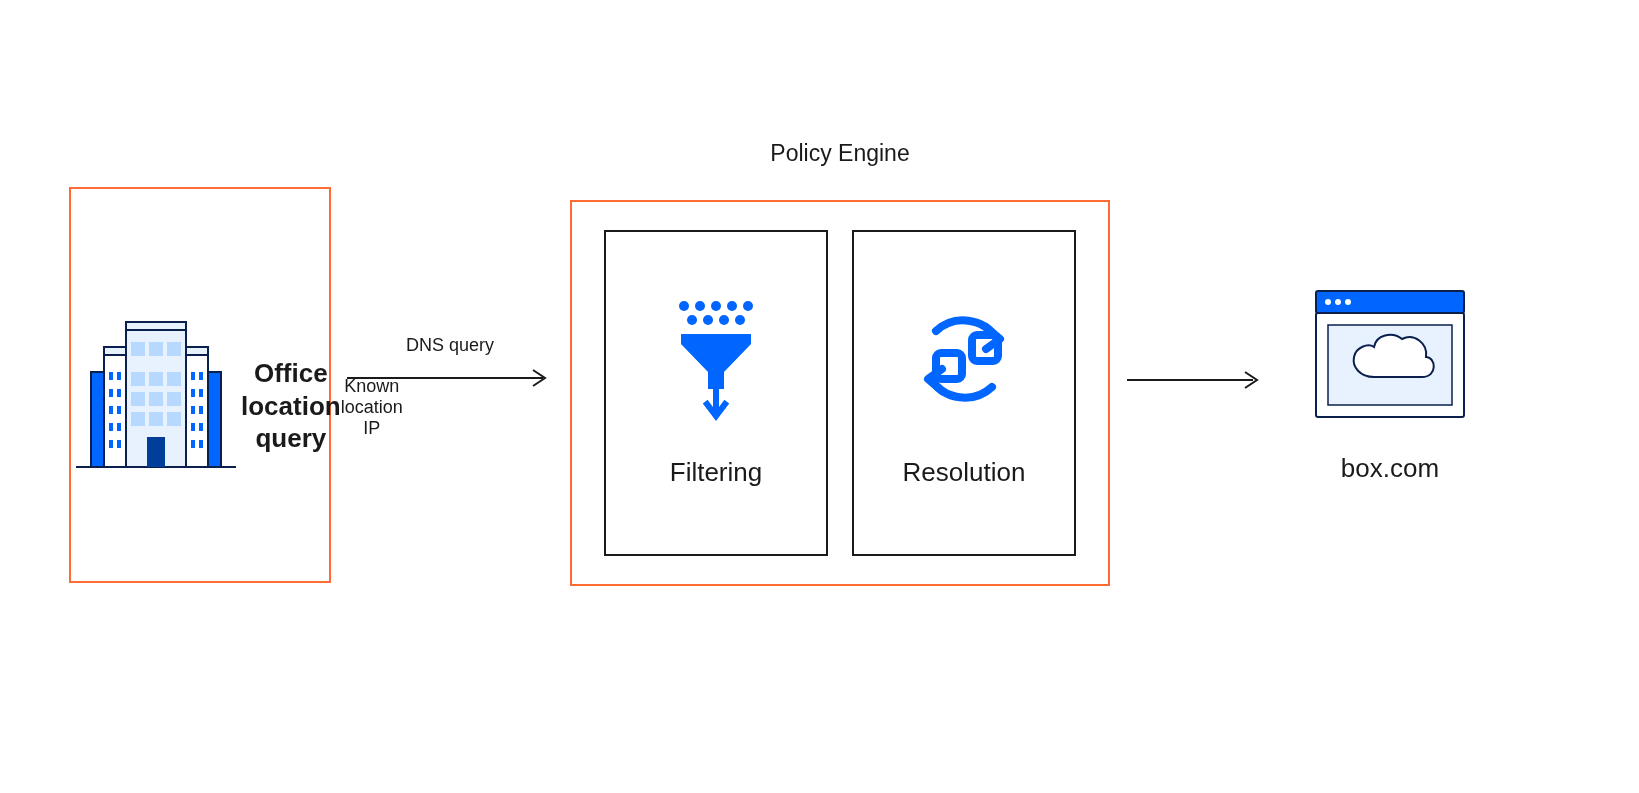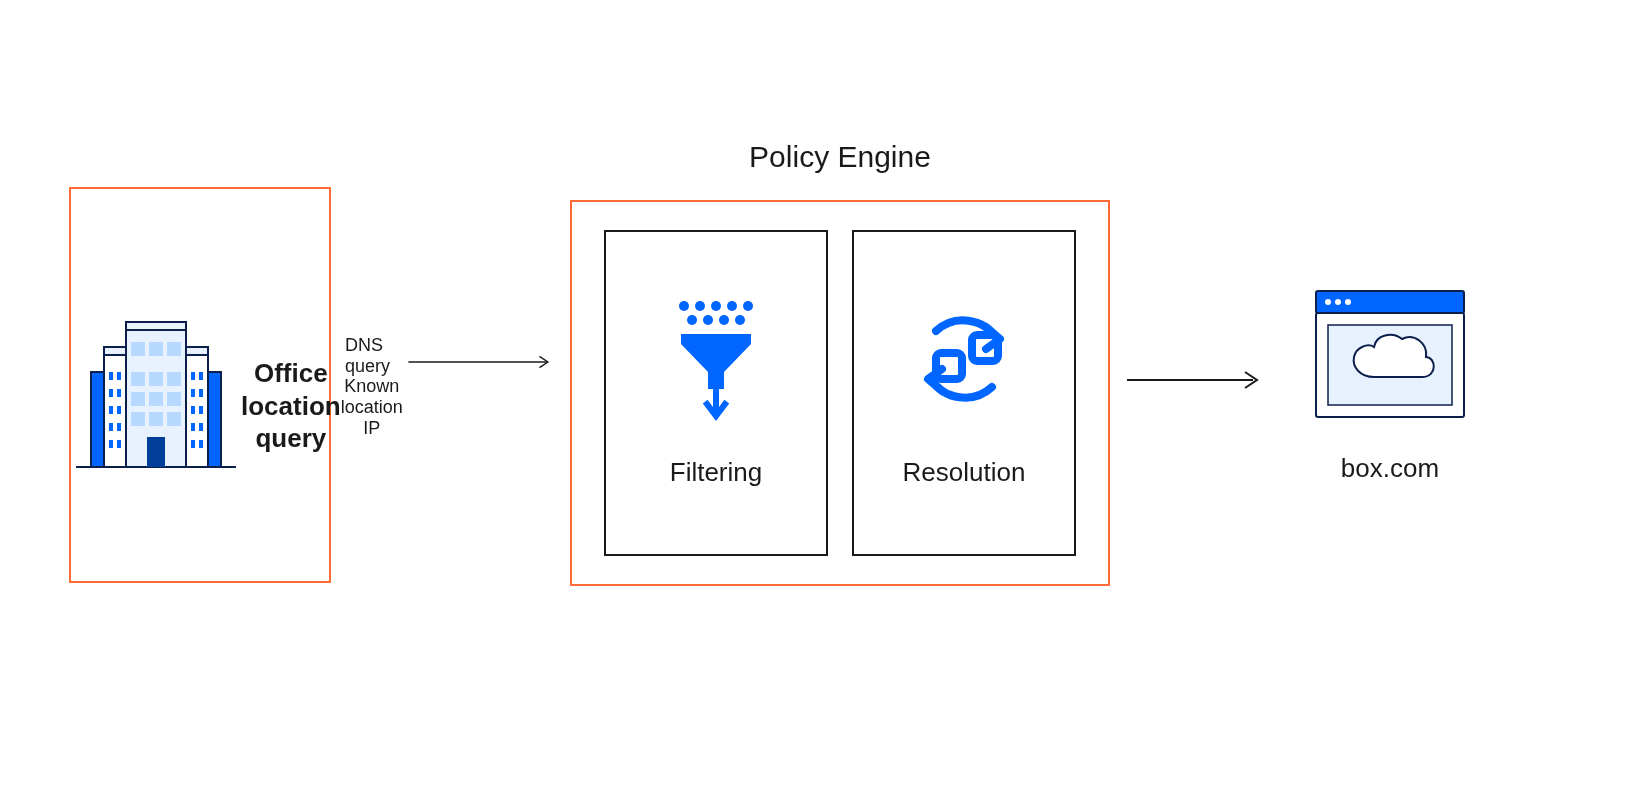--- a/index.html
+++ b/index.html
@@ -40,21 +40,21 @@
     font-weight: 400;
     margin-top: 20px;
     text-align: center;
   }
   .policy-title {
     position: absolute;
     left: 570px;
     top: 140px;
     width: 540px;
     text-align: center;
-    font-size: 30px;
+    font-size: 23px;
     font-weight: 400;
   }
   .policy-box {
     position: absolute;
     left: 570px;
     top: 200px;
     width: 540px;
     height: 386px;
     padding: 28px 32px;
     display: flex;
@@ -72,21 +72,21 @@
     padding-bottom: 10px;
   }
   .sub-label {
     font-size: 26px;
     font-weight: 400;
     margin-top: 28px;
   }
   .arrow-container {
     position: absolute;
     display: flex;
-    flex-direction: row;
+    flex-direction: column;
     align-items: center;
   }
   .arrow1 {
     left: 345px;
     top: 335px;
     width: 210px;
   }
   .arrow2 {
     left: 1125px;
     top: 370px;

